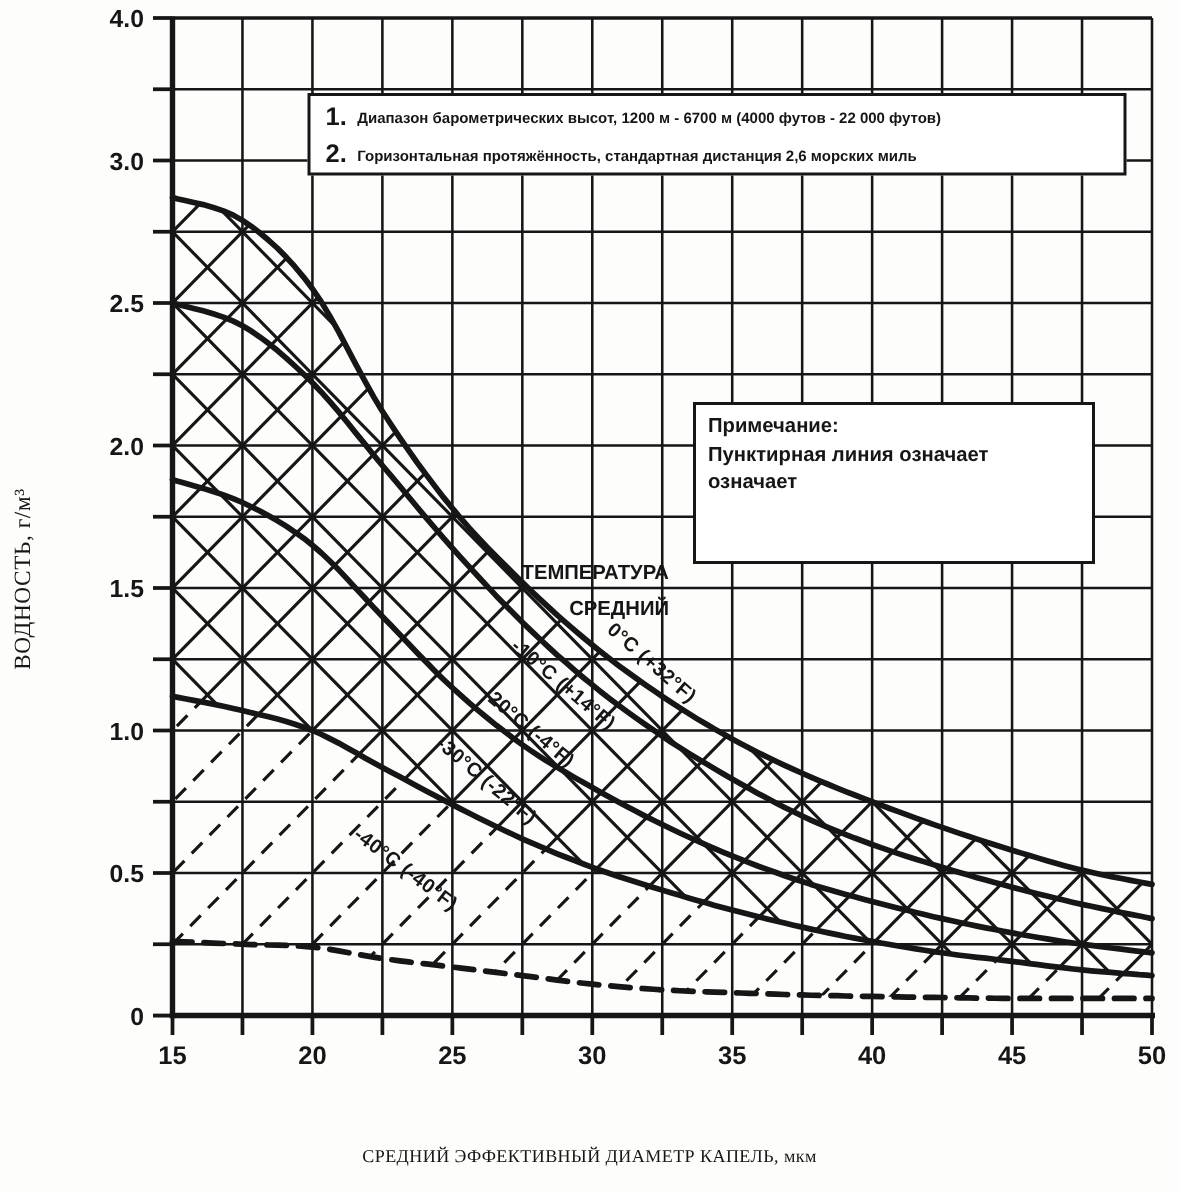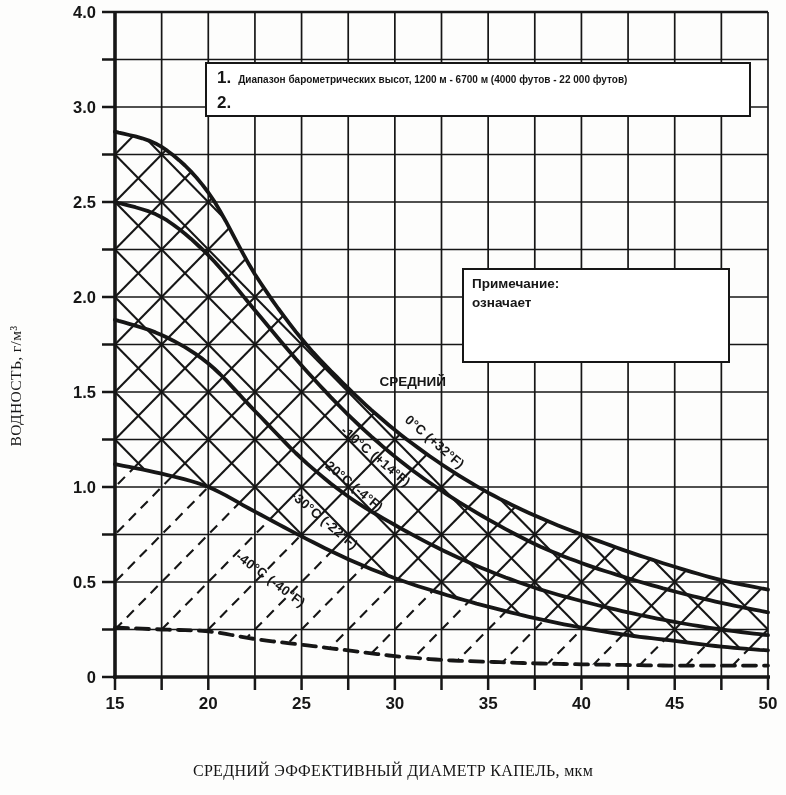--- a/index.html
+++ b/index.html
@@ -3,24 +3,24 @@
 <meta charset="utf-8">
 <style>
   html,body{margin:0;padding:0;background:#ffffff;}
   .stage{position:relative;width:786px;height:795px;background:#fdfdfc;font-family:"Liberation Sans",sans-serif;overflow:hidden;}
   .stage svg{position:absolute;left:0;top:0;}
   .notebox{position:absolute;background:#ffffff;border:2px solid #161616;box-sizing:border-box;color:#161616;}
   .notebox1{left:205px;top:62px;width:546px;height:55px;padding:3px 8px 2px 10px;}
   .nrow{display:flex;align-items:flex-start;height:25px;}
   .nnum{font-size:17px;font-weight:700;line-height:22px;margin-right:7px;}
   .ntxt{font-size:10px;font-weight:700;line-height:15px;padding-top:5px;white-space:nowrap;}
-  .notebox2{left:462px;top:268px;width:268px;height:95px;padding:5px 8px;font-size:13.5px;font-weight:700;line-height:18.5px;}
+  .notebox2{left:462px;top:268px;width:268px;height:108px;padding:5px 8px;font-size:13.5px;font-weight:700;line-height:18.5px;}
   .tempheader{position:absolute;left:328px;top:370px;width:118px;text-align:right;font-size:13.5px;font-weight:700;color:#161616;line-height:24px;}
   .ylabel{position:absolute;left:16px;top:386px;transform:translate(-50%,-50%) rotate(-90deg);white-space:nowrap;font-family:"Liberation Serif",serif;font-size:15.5px;letter-spacing:.4px;color:#161616;}
-  .xlabel{position:absolute;left:393px;top:771px;transform:translate(-50%,-50%);white-space:nowrap;font-family:"Liberation Serif",serif;font-size:16px;letter-spacing:.3px;color:#161616;}
+  .xlabel{position:absolute;left:393px;top:771px;transform:translate(-50%,-50%);white-space:nowrap;font-family:"Liberation Serif",serif;font-size:12px;letter-spacing:.3px;color:#161616;}
 </style>
 </head>
 <body>
 
 <div class="stage">
 
   <svg id="plot" width="786" height="795" viewBox="0 0 786 795">
       <g stroke="#161616" stroke-width="1.7">
         <line x1="115" y1="677" x2="768" y2="677"></line>
         <line x1="115" y1="629.5" x2="768" y2="629.5"></line>
@@ -221,25 +221,28 @@
 
   <div class="xlabel">СРЕДНИЙ ЭФФЕКТИВНЫЙ ДИАМЕТР КАПЕЛЬ, мкм</div>
 
   <div class="notebox notebox1">
     <div class="nrow">
       <span class="nnum">1.</span>
       <span class="ntxt">Диапазон барометрических высот, 1200 м - 6700 м (4000 футов - 22 000 футов)</span>
     </div>
     <div class="nrow">
       <span class="nnum">2.</span>
+      <span class="ntxt">Горизонтальная протяжённость, стандартная дистанция 2,6 морских миль</span>
     </div>
   </div>
 
   <div class="notebox notebox2">
     <div>Примечание:</div>
+    <div>Пунктирная линия означает</div>
     <div>означает</div>
   </div>
 
   <div class="tempheader">
+    <div>ТЕМПЕРАТУРА</div>
     <div>СРЕДНИЙ</div>
   </div>
 
 </div>
 
 </body></html>

